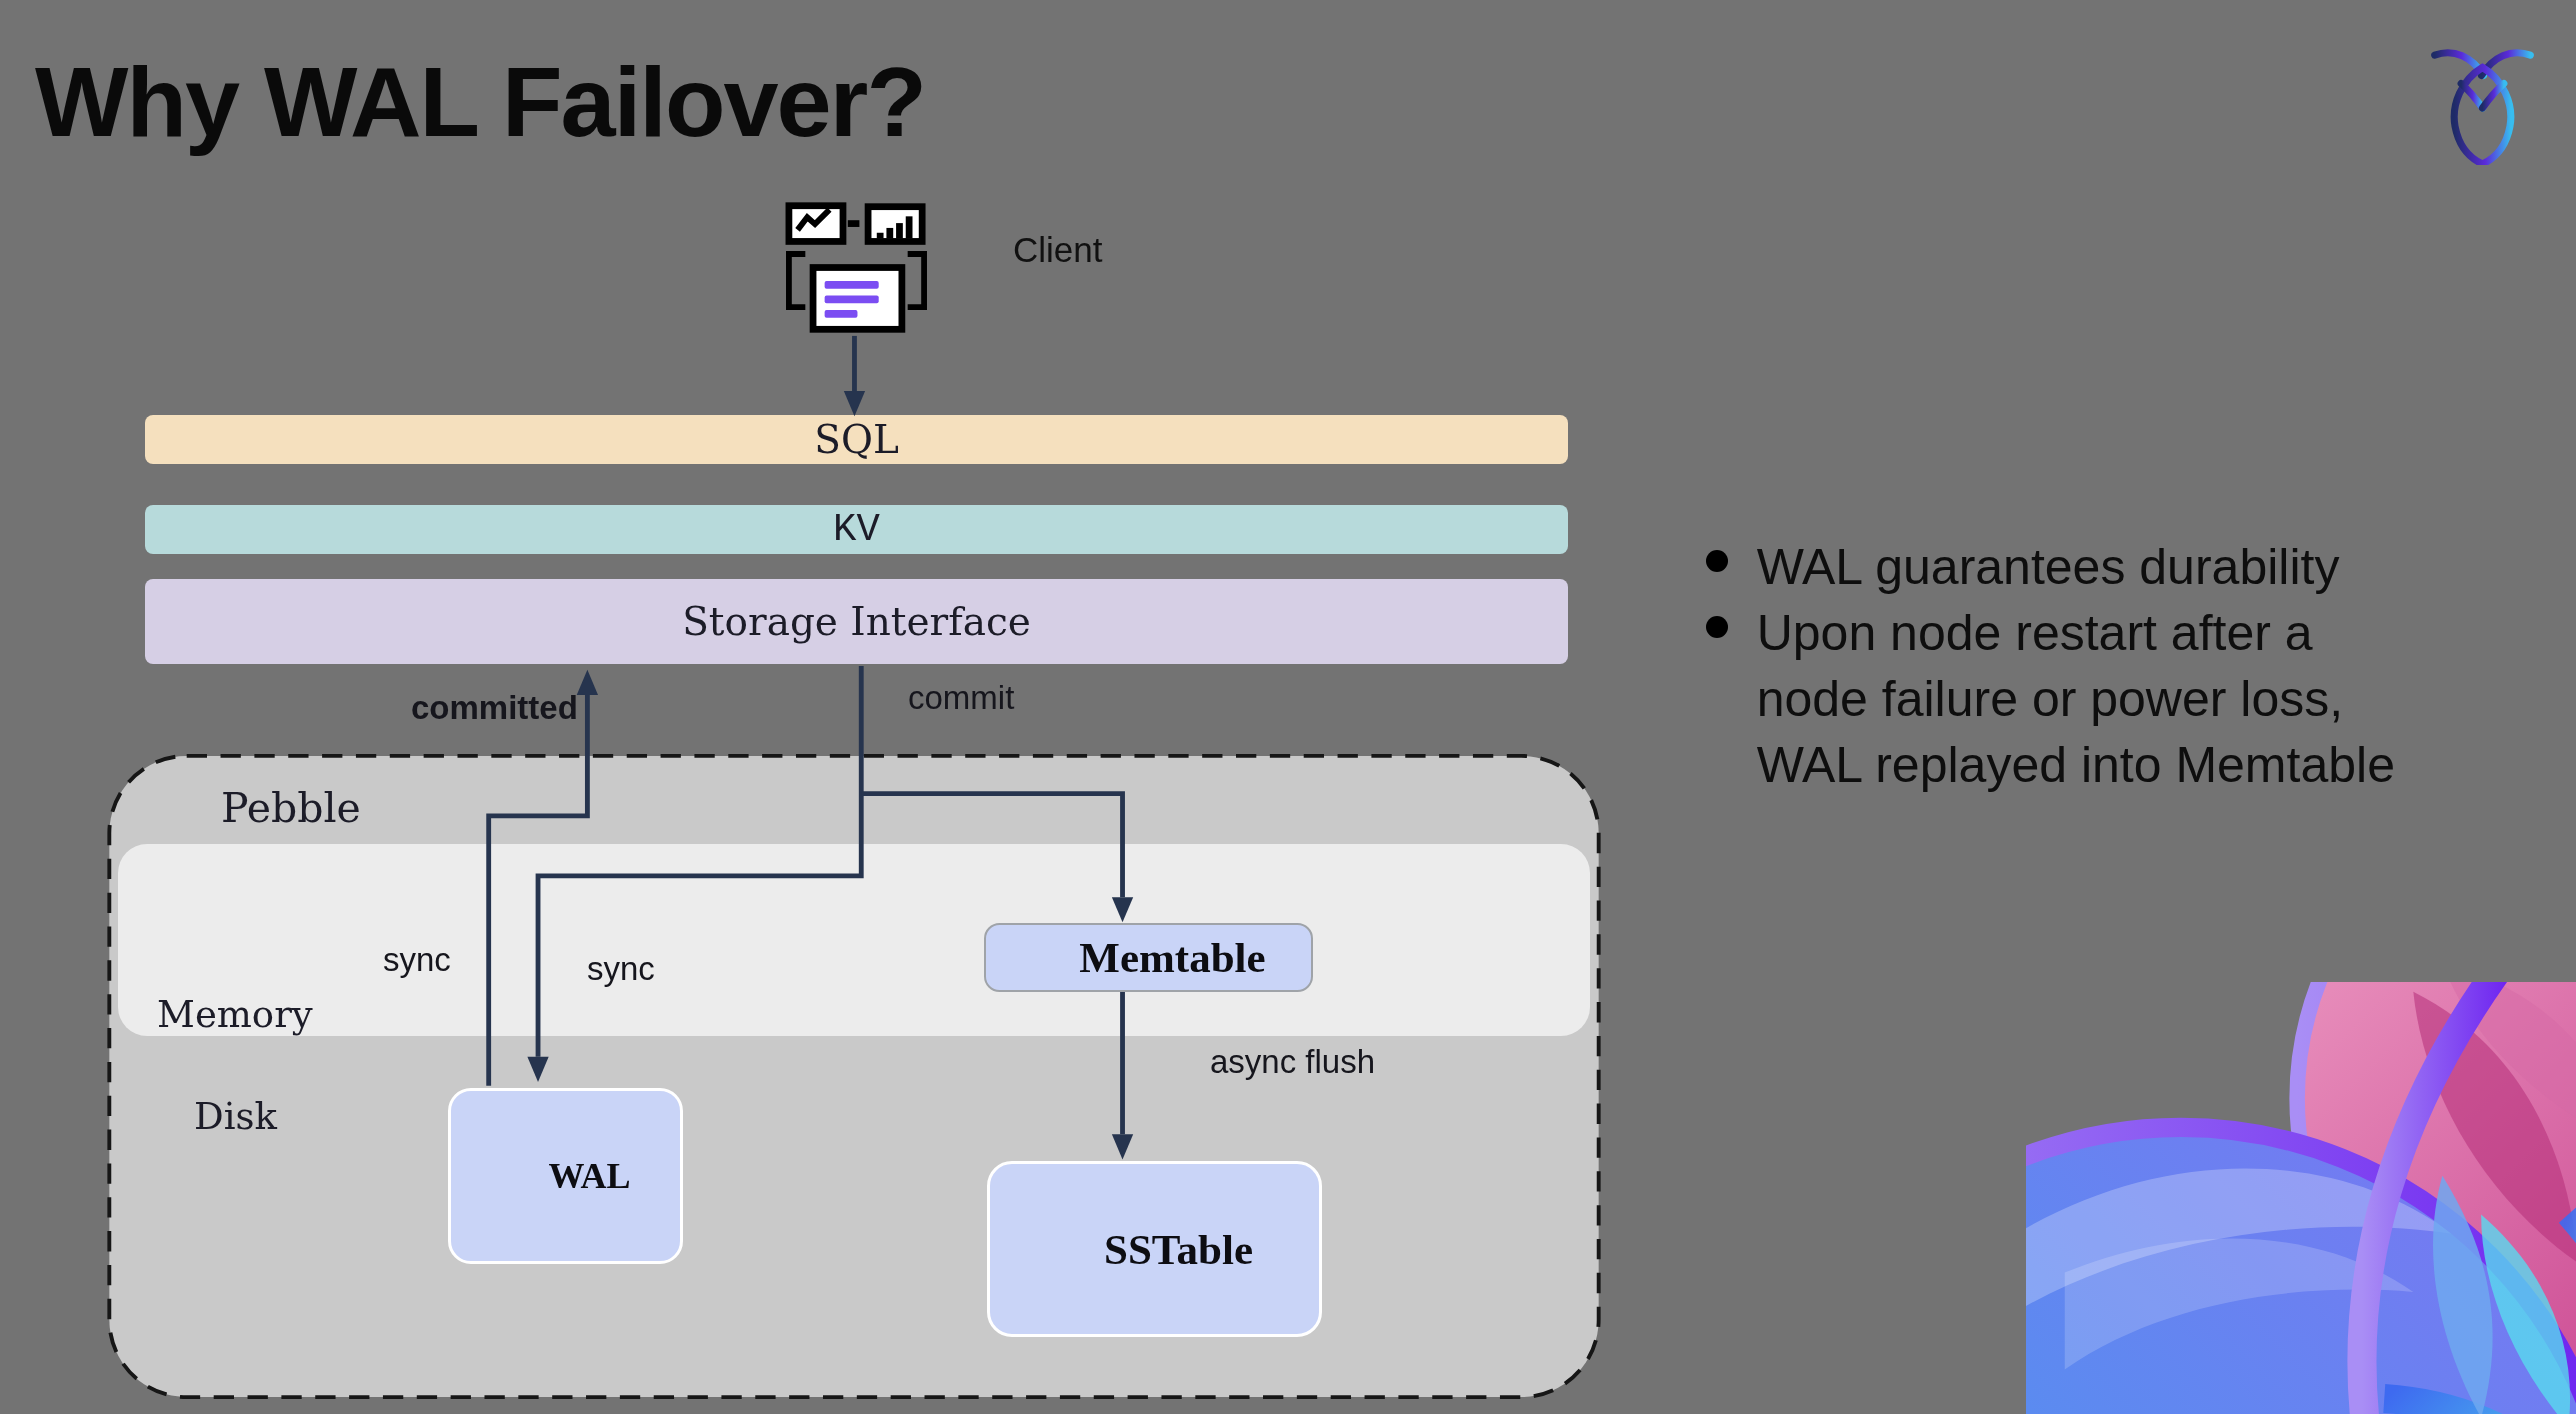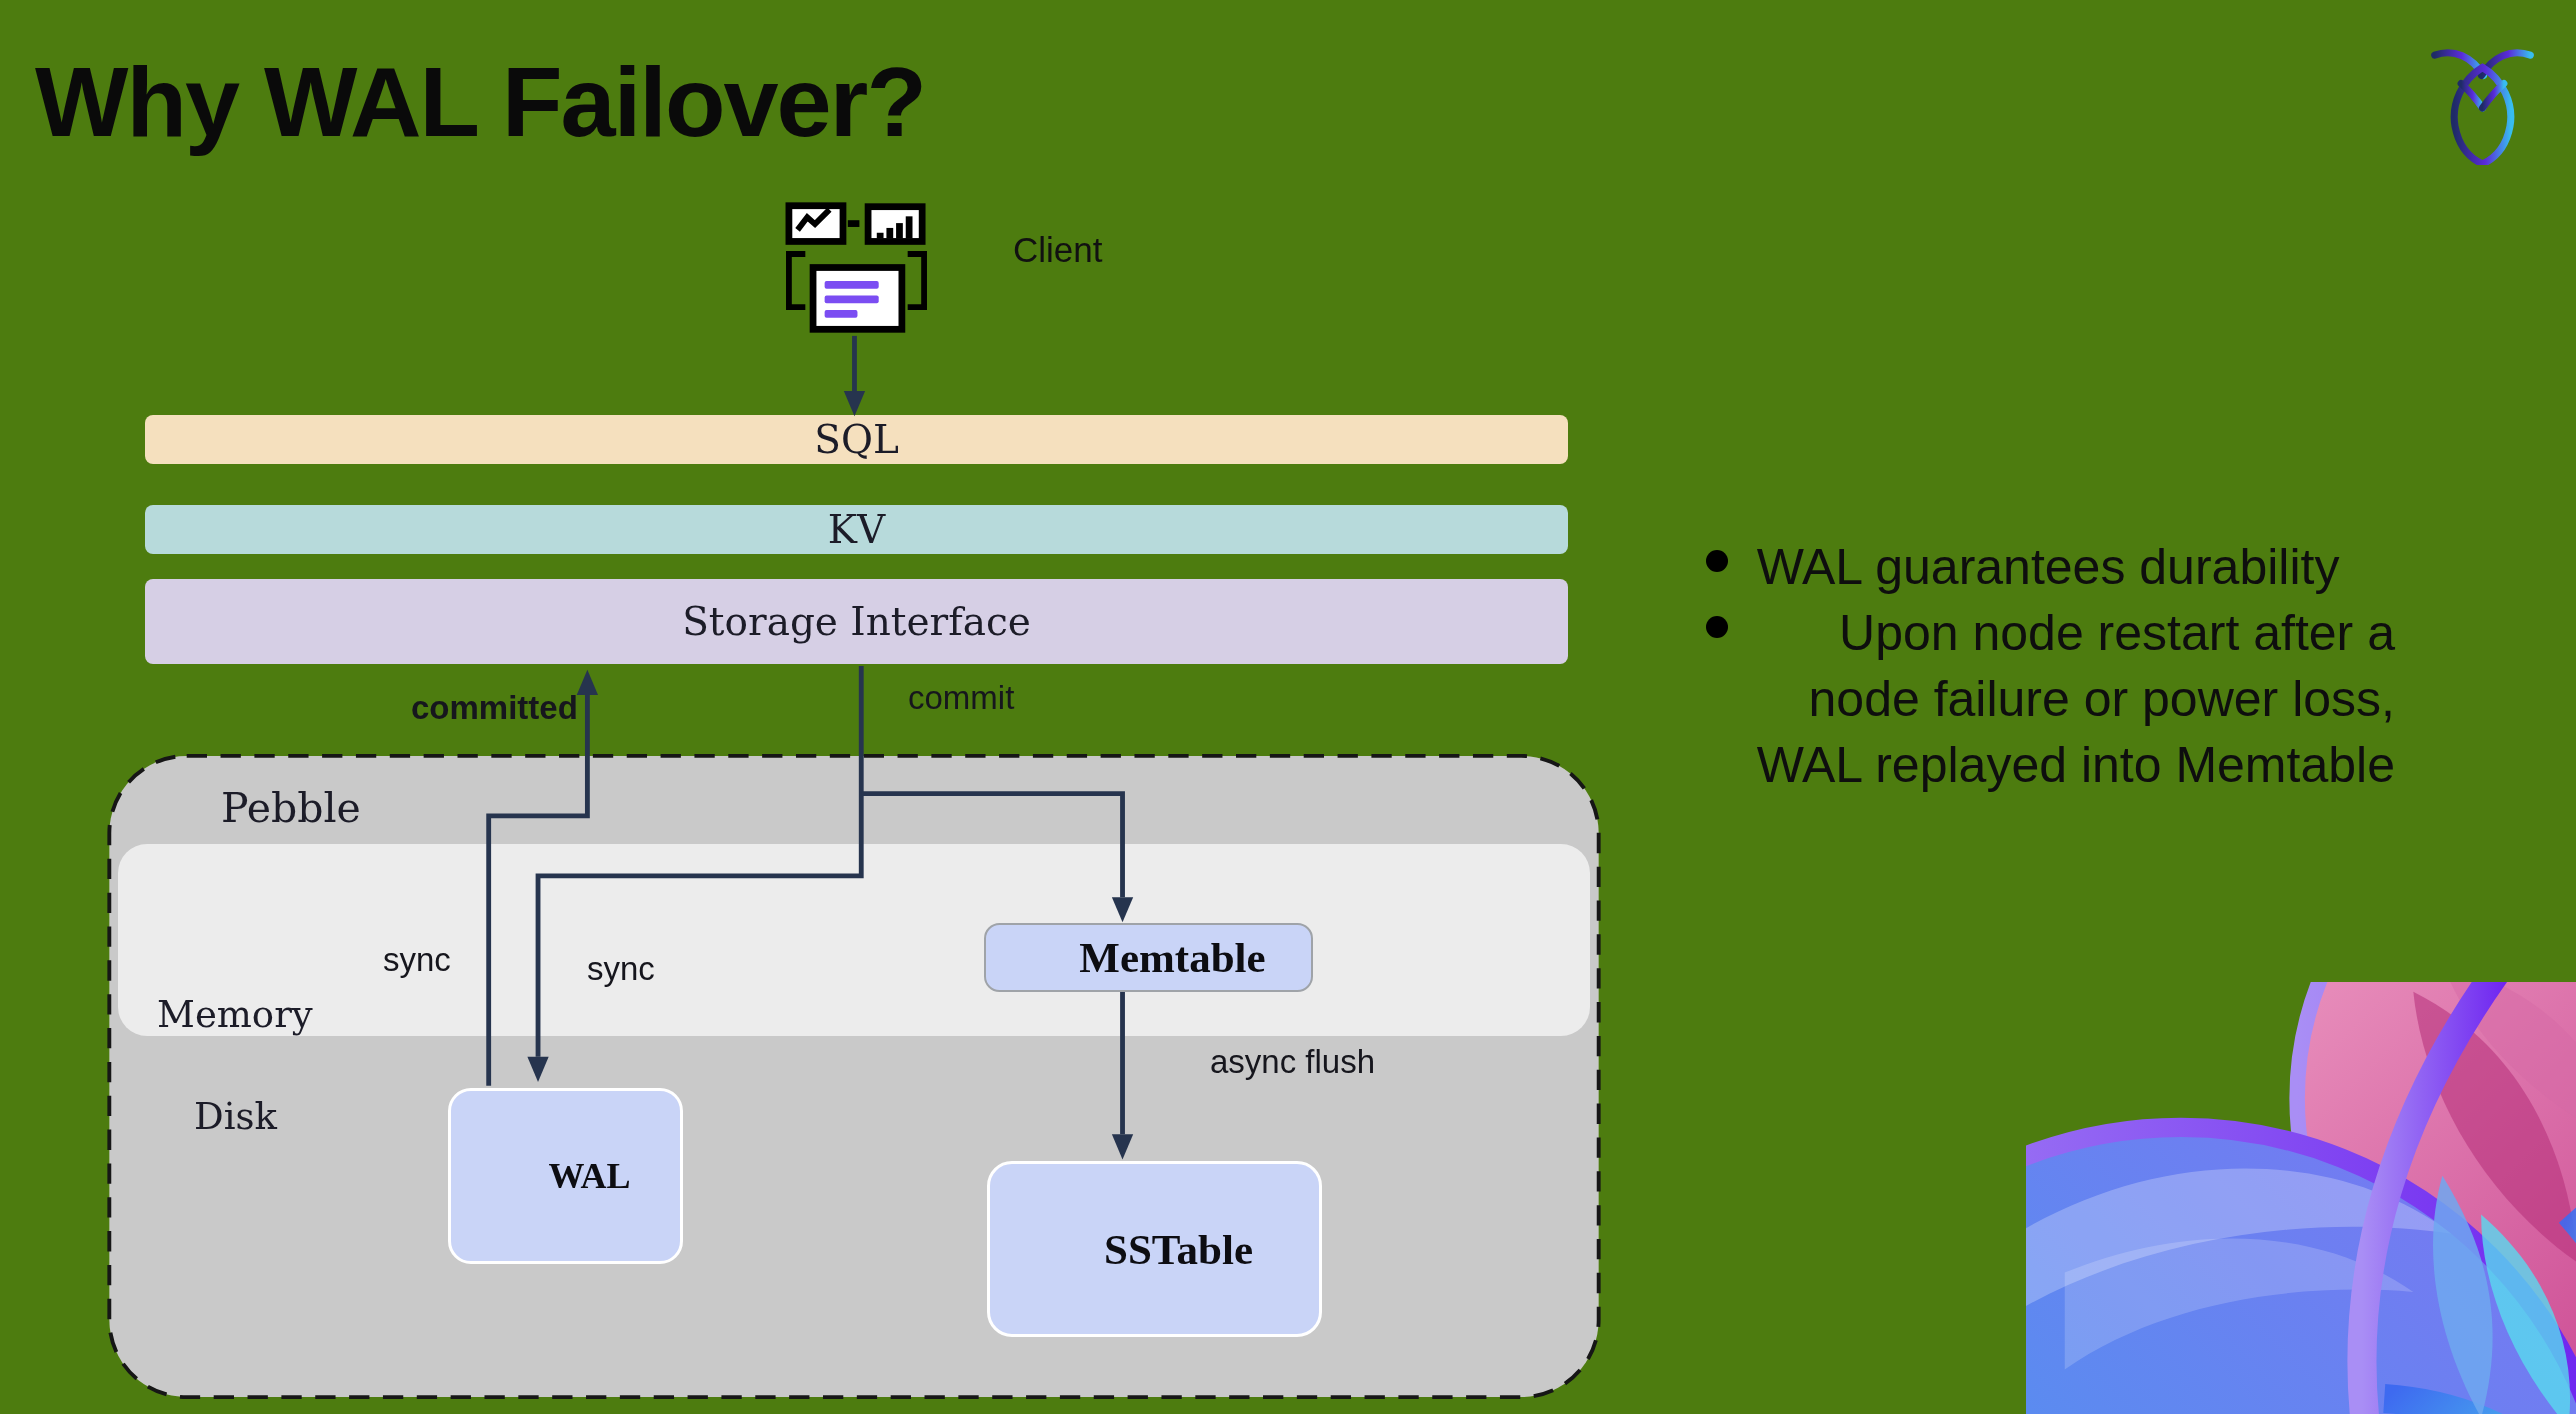--- a/index.html
+++ b/index.html
@@ -1,27 +1,27 @@
 <!DOCTYPE html>
 <html><head>
 <meta charset="utf-8">
 <style>
   html,body{margin:0;padding:0;background:#ffffff;}
-  .slide{position:relative;width:2576px;height:1415px;background:#4d7c0f;overflow:hidden;
-         font-family:"Liberation Sans",sans-serif;text-align:right;}
+  .slide{position:relative;width:2576px;height:1415px;background:#737373;overflow:hidden;
+         font-family:"Liberation Sans",sans-serif;}
 
   .title{position:absolute;left:35px;top:45px;font-size:99px;font-weight:700;
          letter-spacing:-1.9px;color:#0a0a0a;}
 
   
   .bar{position:absolute;left:145px;width:1423px;border-radius:8px;
        display:flex;align-items:center;justify-content:center;
        font-family:"DejaVu Serif","Liberation Serif",serif;font-size:39px;color:#1c1c28;}
   .bar-sql{top:415px;height:49px;background:#F5E0BE;}
-  .bar-kv{top:505px;height:49px;background:#B7DADB;}
+  .bar-kv{top:505px;height:49px;background:#B7DADB;font-family:Liberation Mono, monospace;}
   .bar-storage{top:579px;height:85px;background:#D6CFE5;}
 
   
   .pebble{position:absolute;left:106px;top:753px;width:1496px;height:647px;}
   .memory-band{position:absolute;left:118px;top:844px;width:1472px;height:192px;
                background:#ECECEC;border-radius:29px;}
 
   .slabel{position:absolute;font-family:"DejaVu Serif","Liberation Serif",serif;color:#1c1c28;}
   .elabel{position:absolute;font-size:33px;color:#16161d;}
 

